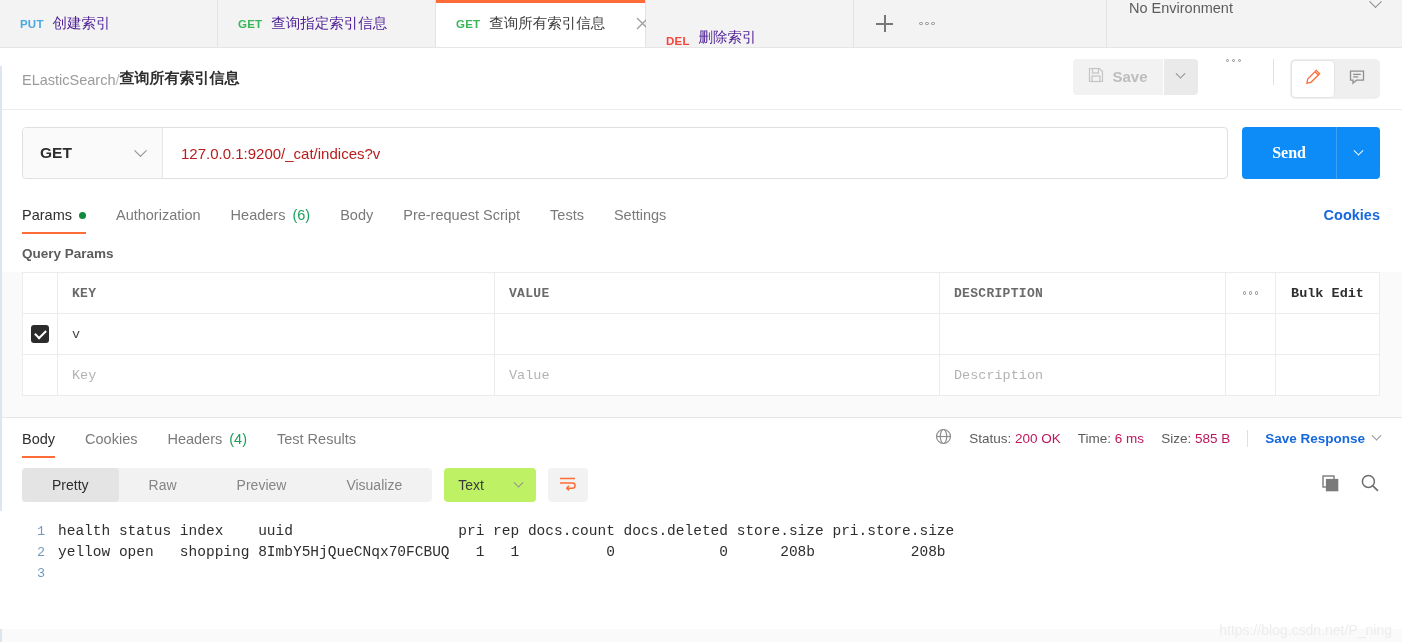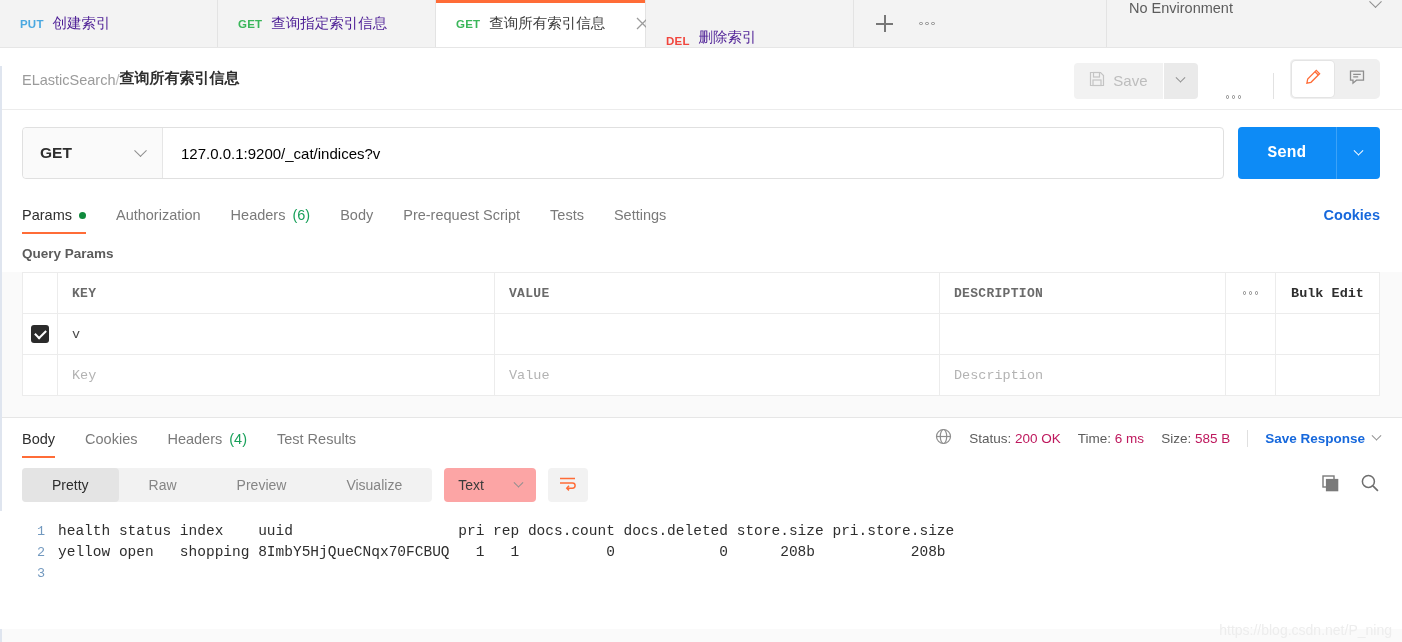--- a/index.html
+++ b/index.html
@@ -125,21 +125,21 @@
     display: flex; align-items: center;
     height: 62px;
     background: #ffffff;
     border-bottom: 1px solid #ececec;
     padding: 0 22px 0 22px;
   }
   .breadcrumb { display: flex; align-items: flex-end; }
   .crumb-root { font-size: 14.5px; color: #9b9b9b; cursor: pointer; }
   .crumb-sep  { font-size: 14.5px; color: #bdbdbd; }
   .crumb-cur  { font-size: 15px; color: #2e2e2e; font-weight: 600; }
-  .header-right { margin-left: auto; display: flex; align-items: flex-end; gap: 8px; }
+  .header-right { margin-left: auto; display: flex; align-items: flex-start; gap: 8px; font-weight: bold; }
 
   .save-group { display: flex; align-items: stretch; border-radius: 4px; overflow: hidden; }
   .save-btn {
     display: flex; align-items: center; gap: 8px;
     background: #f2f2f2;
     padding: 0 15px;
     height: 36px;
     color: #bdbdbd;
     font-size: 15px;
     cursor: default;
@@ -189,34 +189,34 @@
     border-right: 1px solid #e6e6e6;
     border-radius: 4px 0 0 4px;
     cursor: pointer;
   }
   .method-text { font-size: 15.5px; color: #2e2e2e; font-weight: 600; }
   .url-input {
     flex: 1;
     border: 0; outline: 0;
     padding: 0 18px;
     font-size: 15px;
-    color: #000000;
+    color: #b91c1c;
     font-family: "Liberation Sans", sans-serif;
     background: transparent;
   }
   .send-group { display: flex; align-items: stretch; border-radius: 4px; overflow: hidden; }
   .send-btn {
     background: #0d8bf6;
     color: #fff;
     font-size: 16px; font-weight: bold;
     padding: 0 30px;
     height: 52px;
     display: flex; align-items: center; justify-content: center;
     border: 0; cursor: pointer;
-    font-family: Liberation Mono, monospace;
+    font-family: Liberation Serif, serif;
   }
   .send-caret {
     background: #0d8bf6;
     width: 44px; height: 52px;
     display: flex; align-items: center; justify-content: center;
     border-left: 1px solid #3ba2f8;
     cursor: pointer;
   }
 
   
@@ -330,21 +330,21 @@
     display: flex; align-items: center; justify-content: center;
     padding: 0 30px;
     font-size: 14px;
     color: #858585;
     border-radius: 4px;
     cursor: pointer;
   }
   .seg-btn.active { background: #e4e4e4; color: #2e2e2e; }
   .type-sel {
     display: flex; align-items: center; gap: 31px;
-    background: #fca5a5; border-radius: 4px;
+    background: #bef264; border-radius: 4px;
     height: 34px; padding: 0 14px;
     font-size: 14px; color: #3b3b3b;
     cursor: pointer;
   }
   .wrap-btn {
     width: 40px; height: 34px;
     background: #f2f2f2; border-radius: 4px;
     display: flex; align-items: center; justify-content: center;
     cursor: pointer;
   }

